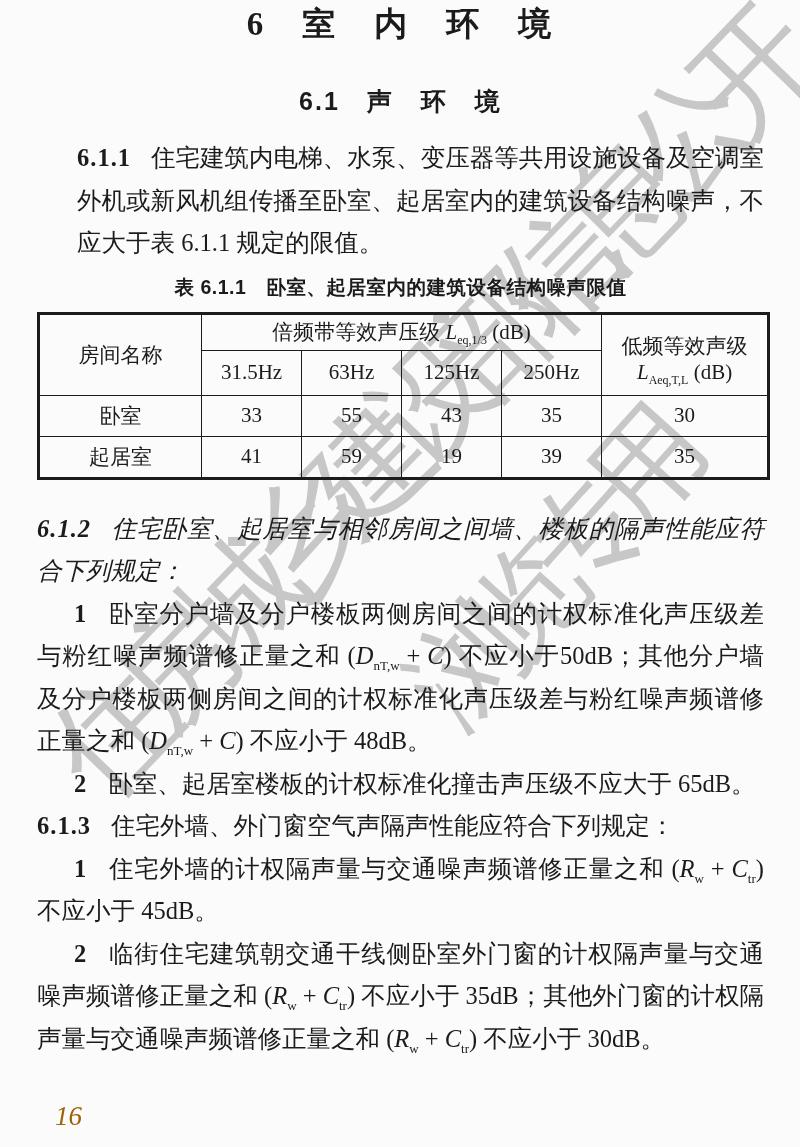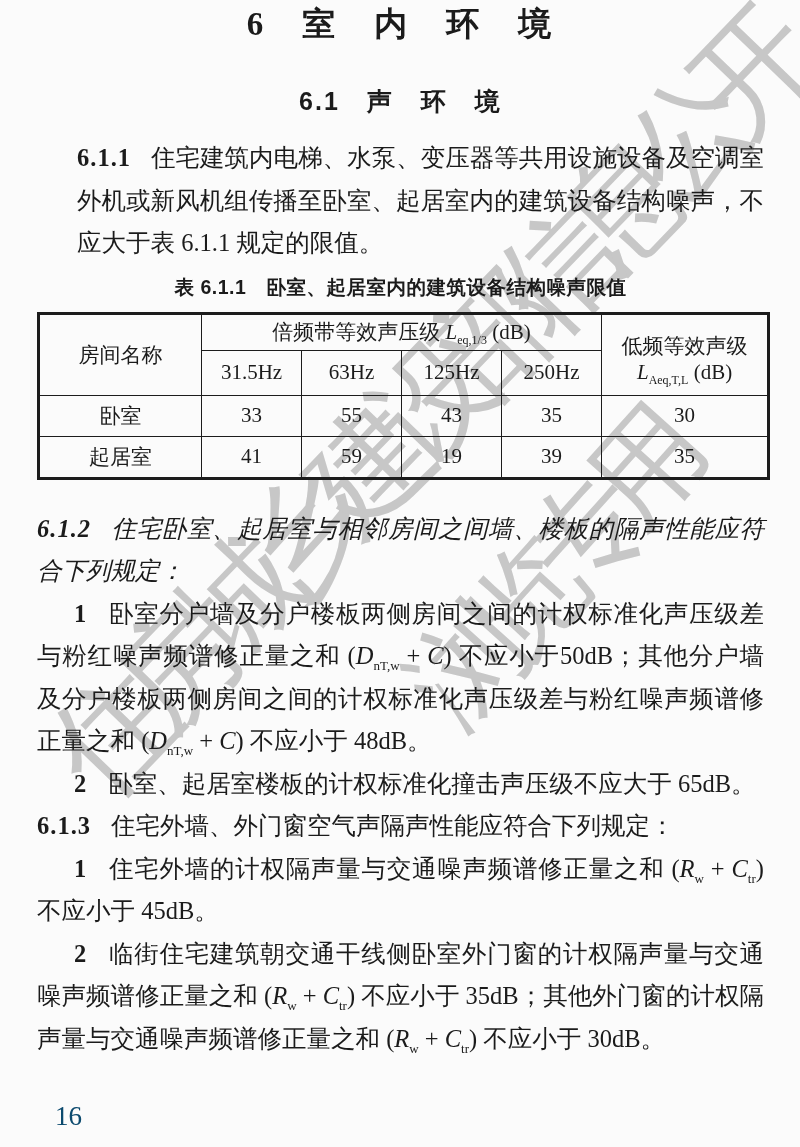--- a/index.html
+++ b/index.html
@@ -68,22 +68,22 @@
   tr.r1 { height:37px; }
   tr.r2 { height:45px; }
   tr.r3 { height:41px; }
   tr.r4 { height:42px; }
   td sub { font-size:12px; }
   .lowfreq-l1 { display:block; line-height:26px; margin-top:12px; }
   .lowfreq-l2 { display:block; line-height:26px; margin-bottom:4px; }
   
   .pagenum {
     position:absolute; z-index:1; left:55px; top:1101px;
-    font-size:27px;
-    font-family:"Liberation Serif","DejaVu Serif",serif; color:#0c4a6e;
+    font-style:italic; font-size:27px;
+    font-family:"Liberation Serif","DejaVu Serif",serif; color:#a16207;
   }
 </style>
 </head>
 <body>
 
 <div class="page">
 
   <div class="watermark wm-main">住房城乡建设部信息公开</div>
   <div class="watermark wm-sub">浏览专用</div>
 

